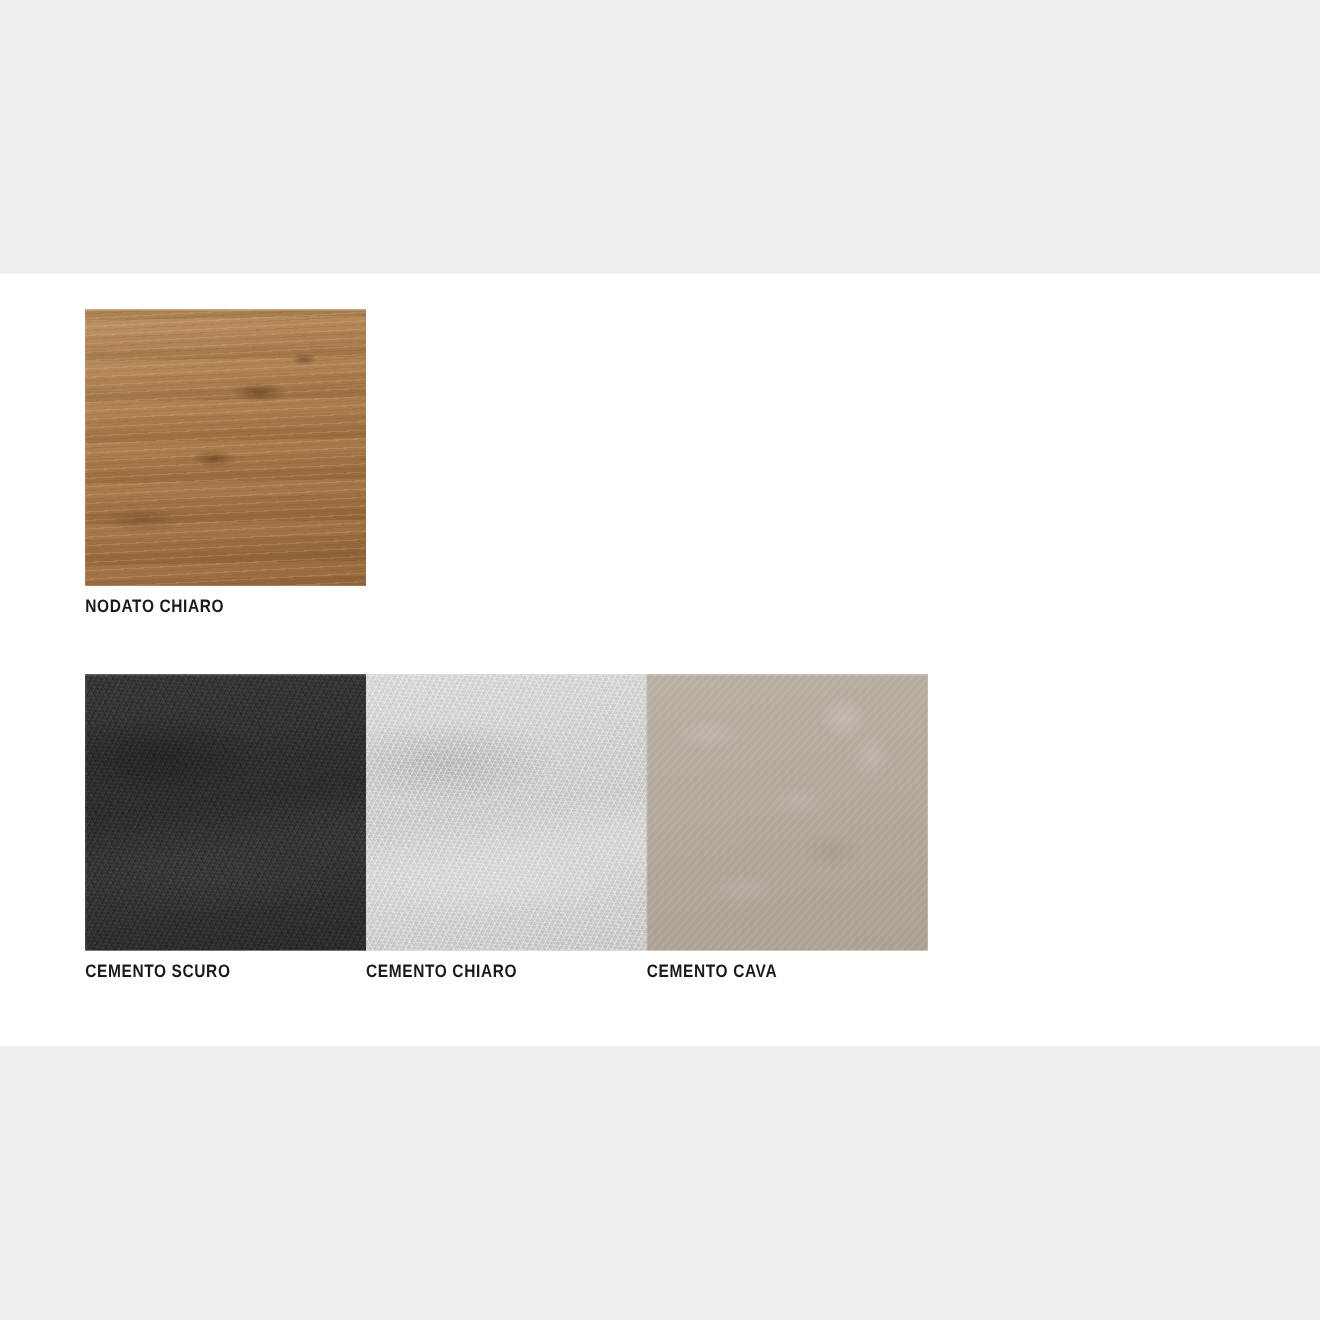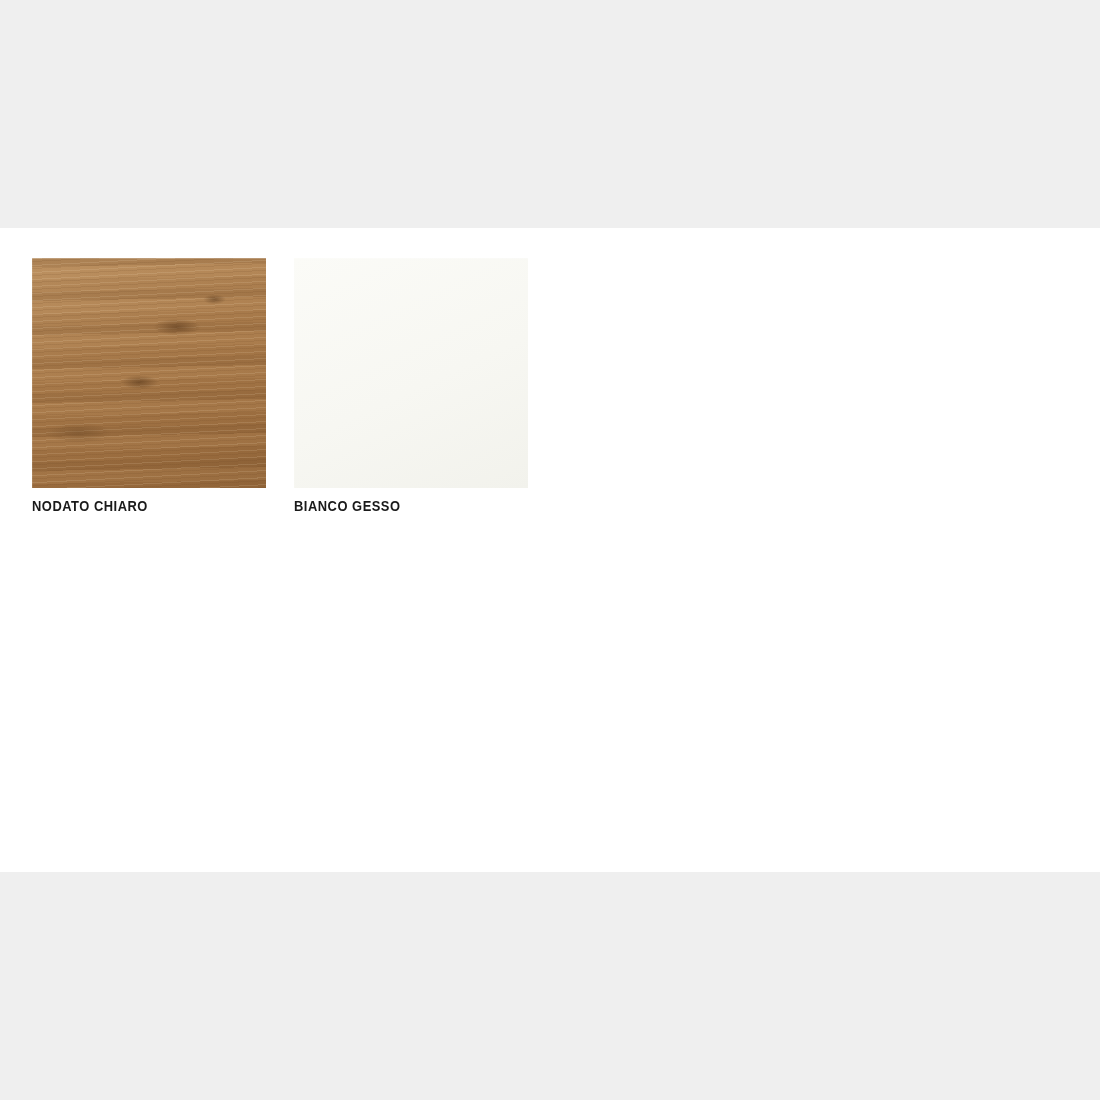--- a/index.html
+++ b/index.html
@@ -38,22 +38,22 @@
 
   
   .swatch-grid {
     position: absolute;
     left: 32px;
     top: 30px;
     width: 1020px;
   }
   .swatch-row {
     display: flex;
-    gap: 28px;
     margin-bottom: 46px;
+    margin-left: 39px;
   }
   .swatch-row:last-child { margin-bottom: 0; }
 
   .swatch-cell {
     width: 234px;
     flex: 0 0 234px;
   }
 
   .swatch-tile {
     width: 234px;
@@ -224,32 +224,40 @@
   <div class="swatch-grid">
 
     <div class="swatch-row">
 
       <div class="swatch-cell">
         <div class="swatch-tile tex-nodato-chiaro"></div>
         <div class="swatch-label">NODATO CHIARO</div>
       </div>
 
 
-      <div class="swatch-cell">
-        <div class="swatch-tile tex-bianco-gesso"></div>
-        <div class="swatch-label">BIANCO GESSO</div>
-      </div>
 
 
     </div>
 
     <div class="swatch-row">
 
 
-
-
+      <div class="swatch-cell">
+        <div class="swatch-tile tex-concrete tex-cemento-scuro"></div>
+        <div class="swatch-label">CEMENTO SCURO</div>
+      </div>
+
+      <div class="swatch-cell">
+        <div class="swatch-tile tex-concrete tex-cemento-chiaro"></div>
+        <div class="swatch-label">CEMENTO CHIARO</div>
+      </div>
+
+      <div class="swatch-cell">
+        <div class="swatch-tile tex-cemento-cava"></div>
+        <div class="swatch-label">CEMENTO CAVA</div>
+      </div>
 
     </div>
 
   </div>
 </div>
 
 <div class="band-bottom"></div>
 
 </body></html>

